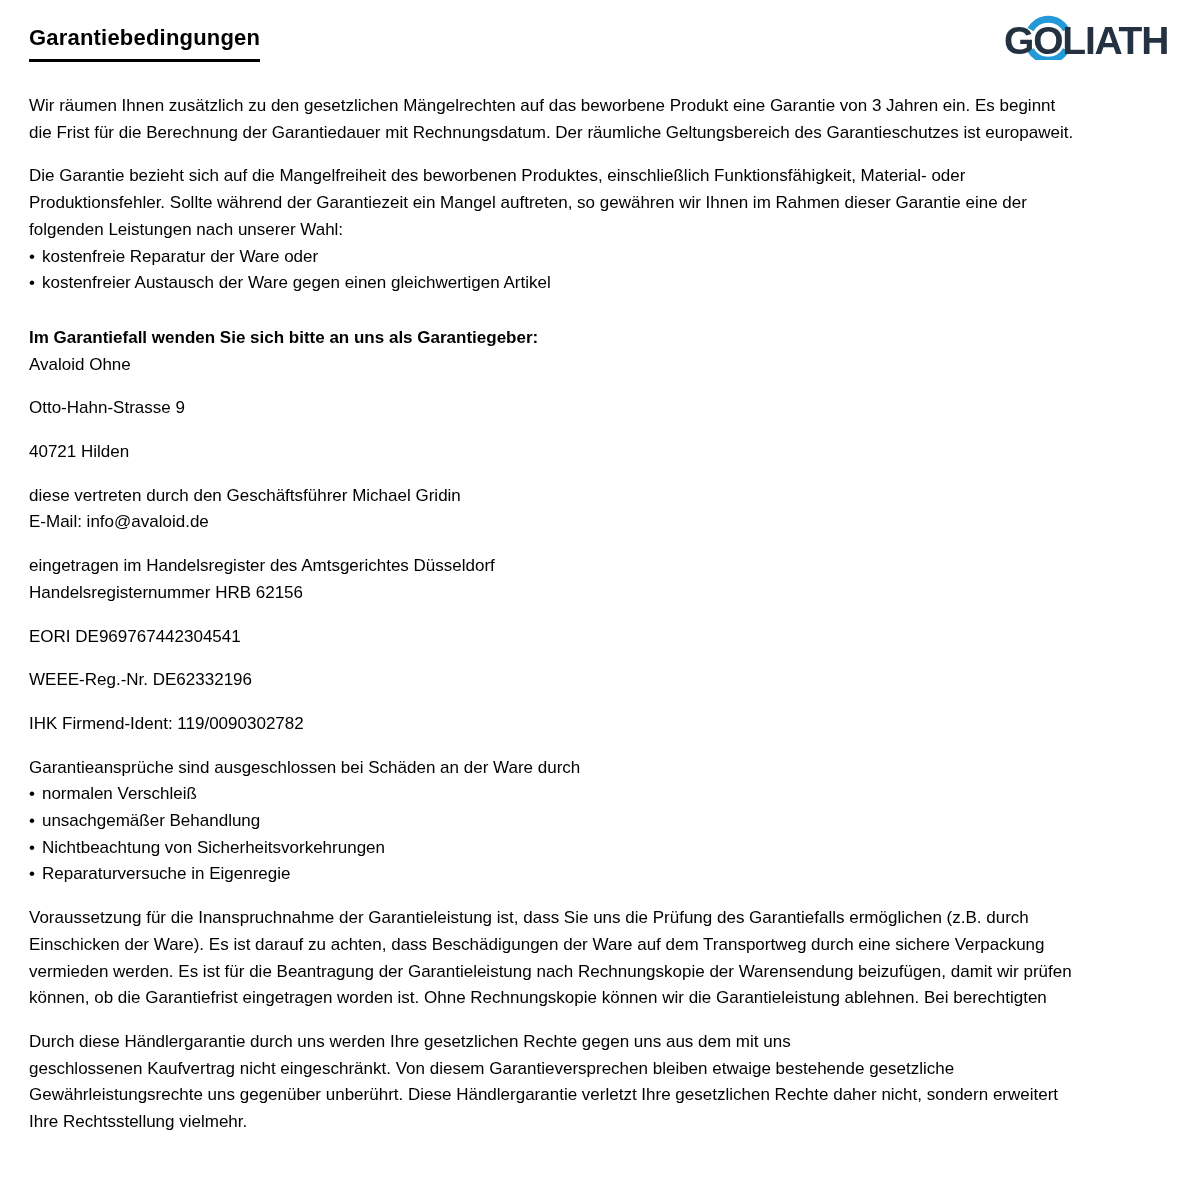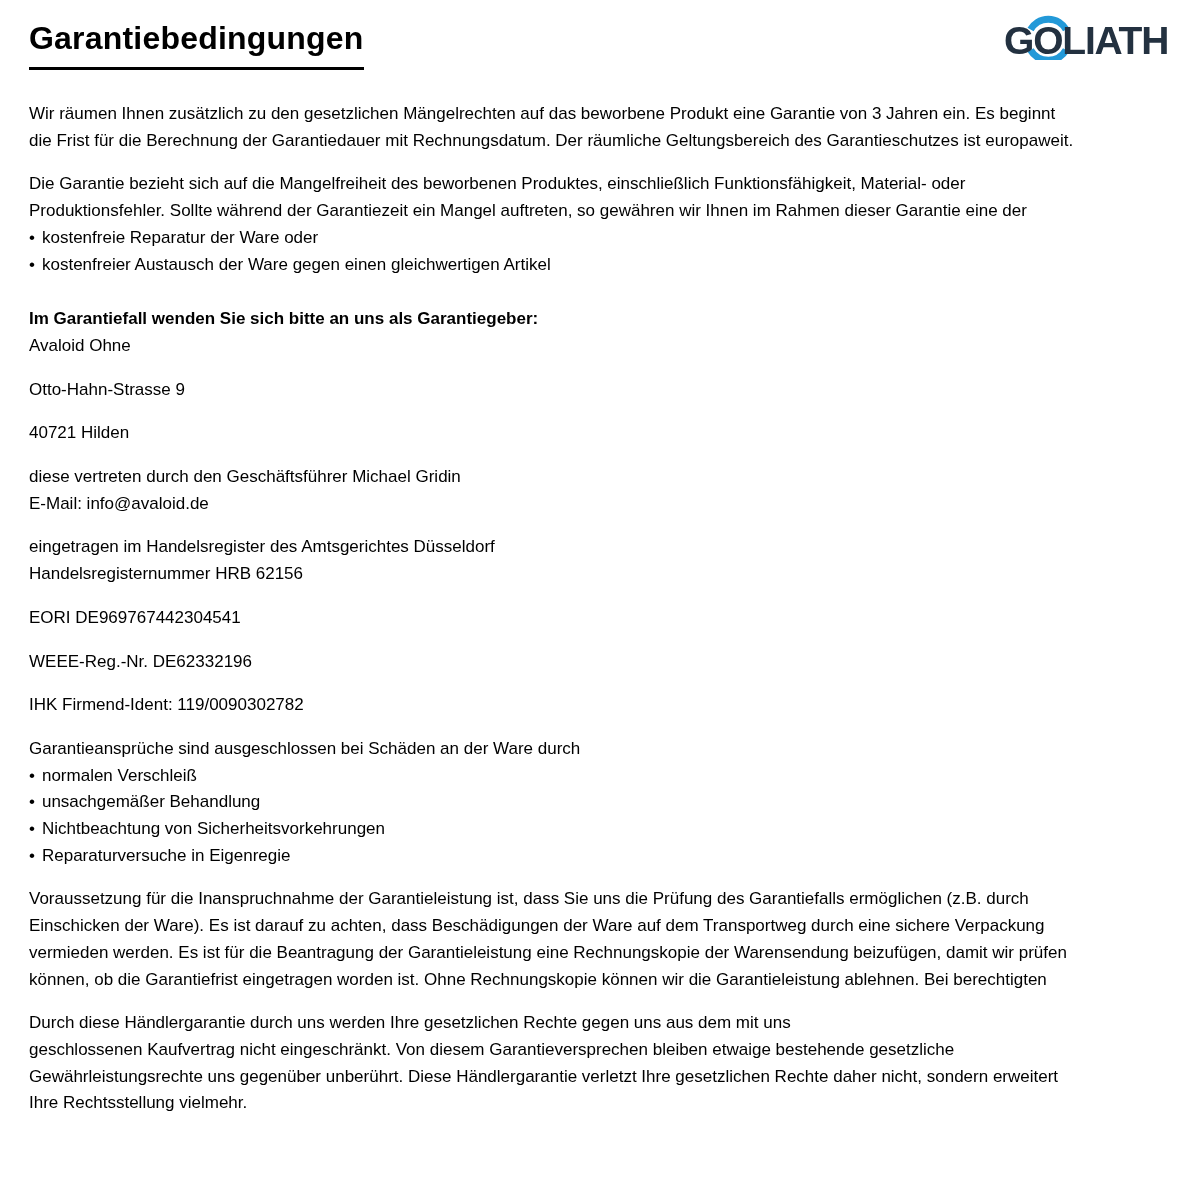--- a/index.html
+++ b/index.html
@@ -16,26 +16,26 @@
     color: #000000;
     -webkit-font-smoothing: antialiased;
   }
   .page {
     padding: 21px 29px 0 29px;
     position: relative;
   }
   .doc-title {
     display: inline-block;
     margin: 0 0 31px 0;
-    font-size: 32px;
+    font-size: 22px;
     line-height: 34px;
     font-weight: 700;
     letter-spacing: 0.2px;
     border-bottom: 3px solid #000000;
-    padding-bottom: 12px;
+    padding-bottom: 4px;
   }
   .logo {
     position: absolute;
     top: 8px;
     right: 24px;
     width: 172px;
     height: 52px;
   }
   .logo svg { display: block; }
   .logo text {
@@ -73,20 +73,21 @@
   </div>
 
   <div class="block">
     <div class="line">Wir räumen Ihnen zusätzlich zu den gesetzlichen Mängelrechten auf das beworbene Produkt eine Garantie von 3 Jahren ein. Es beginnt</div>
     <div class="line">die Frist für die Berechnung der Garantiedauer mit Rechnungsdatum. Der räumliche Geltungsbereich des Garantieschutzes ist europaweit.</div>
   </div>
 
   <div class="block">
     <div class="line">Die Garantie bezieht sich auf die Mangelfreiheit des beworbenen Produktes, einschließlich Funktionsfähigkeit, Material- oder</div>
     <div class="line">Produktionsfehler. Sollte während der Garantiezeit ein Mangel auftreten, so gewähren wir Ihnen im Rahmen dieser Garantie eine der</div>
+    <div class="line">folgenden Leistungen nach unserer Wahl:</div>
     <div class="bullet-line"><span class="bullet-mark">•</span><span>kostenfreie Reparatur der Ware oder</span></div>
     <div class="bullet-line"><span class="bullet-mark">•</span><span>kostenfreier Austausch der Ware gegen einen gleichwertigen Artikel</span></div>
   </div>
 
   <div class="block">
     <div class="line bold">Im Garantiefall wenden Sie sich bitte an uns als Garantiegeber:</div>
     <div class="line">Avaloid Ohne</div>
   </div>
 
   <div class="block">
@@ -123,21 +124,21 @@
     <div class="line">Garantieansprüche sind ausgeschlossen bei Schäden an der Ware durch</div>
     <div class="bullet-line"><span class="bullet-mark">•</span><span>normalen Verschleiß</span></div>
     <div class="bullet-line"><span class="bullet-mark">•</span><span>unsachgemäßer Behandlung</span></div>
     <div class="bullet-line"><span class="bullet-mark">•</span><span>Nichtbeachtung von Sicherheitsvorkehrungen</span></div>
     <div class="bullet-line"><span class="bullet-mark">•</span><span>Reparaturversuche in Eigenregie</span></div>
   </div>
 
   <div class="block">
     <div class="line">Voraussetzung für die Inanspruchnahme der Garantieleistung ist, dass Sie uns die Prüfung des Garantiefalls ermöglichen (z.B. durch</div>
     <div class="line">Einschicken der Ware). Es ist darauf zu achten, dass Beschädigungen der Ware auf dem Transportweg durch eine sichere Verpackung</div>
-    <div class="line">vermieden werden. Es ist für die Beantragung der Garantieleistung eine Rechnungskopie der Warensendung beizufügen, damit wir prüfen</div>
+    <div class="line">vermieden werden. Es ist für die Beantragung der Garantieleistung nach Rechnungskopie der Warensendung beizufügen, damit wir prüfen</div>
     <div class="line">können, ob die Garantiefrist eingetragen worden ist. Ohne Rechnungskopie können wir die Garantieleistung ablehnen. Bei berechtigten</div>
   </div>
 
   <div class="block">
     <div class="line">Durch diese Händlergarantie durch uns werden Ihre gesetzlichen Rechte gegen uns aus dem mit uns</div>
     <div class="line">geschlossenen Kaufvertrag nicht eingeschränkt. Von diesem Garantieversprechen bleiben etwaige bestehende gesetzliche</div>
     <div class="line">Gewährleistungsrechte uns gegenüber unberührt. Diese Händlergarantie verletzt Ihre gesetzlichen Rechte daher nicht, sondern erweitert</div>
     <div class="line">Ihre Rechtsstellung vielmehr.</div>
   </div>
 

